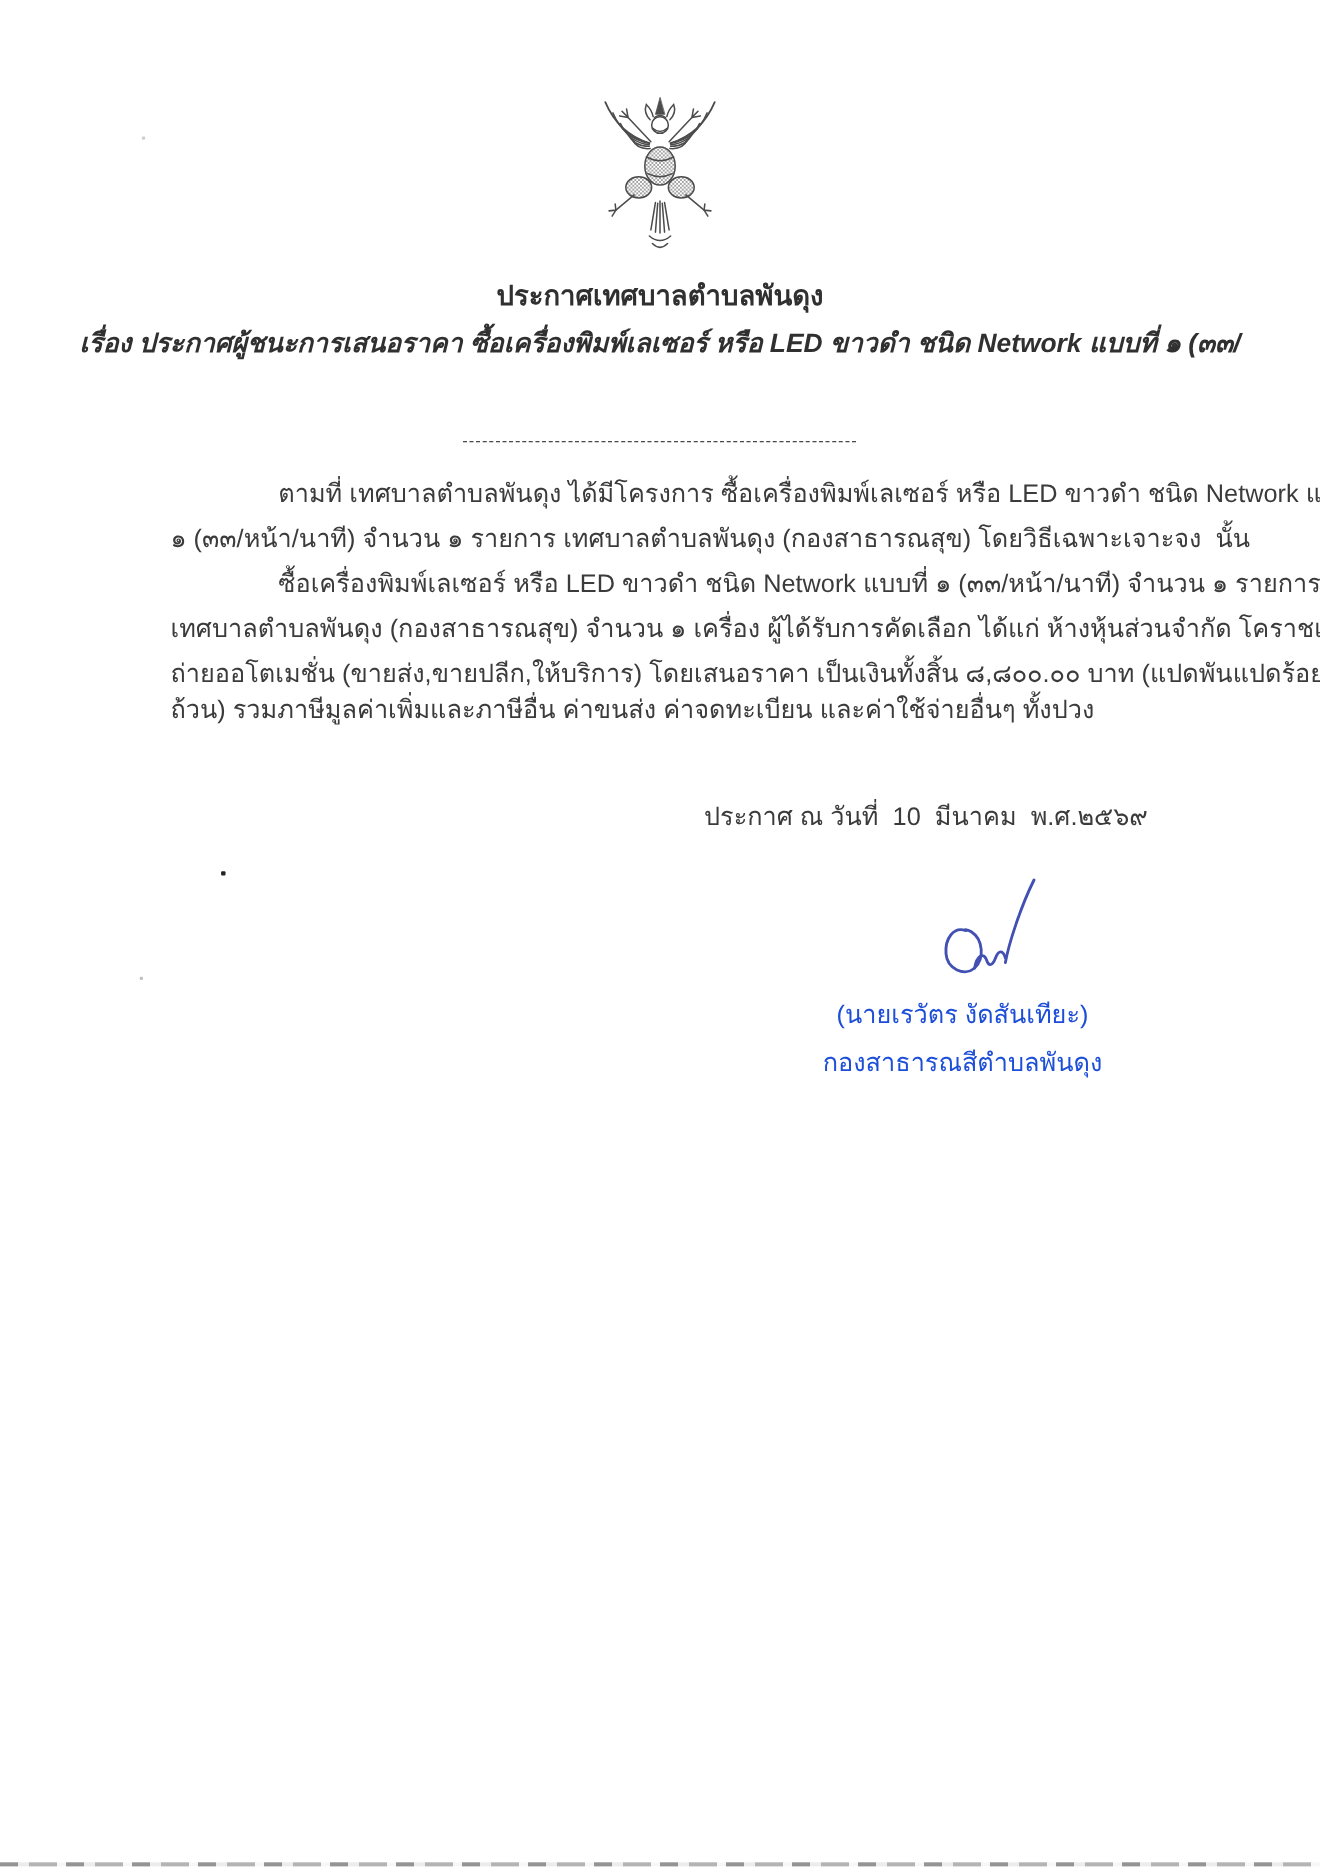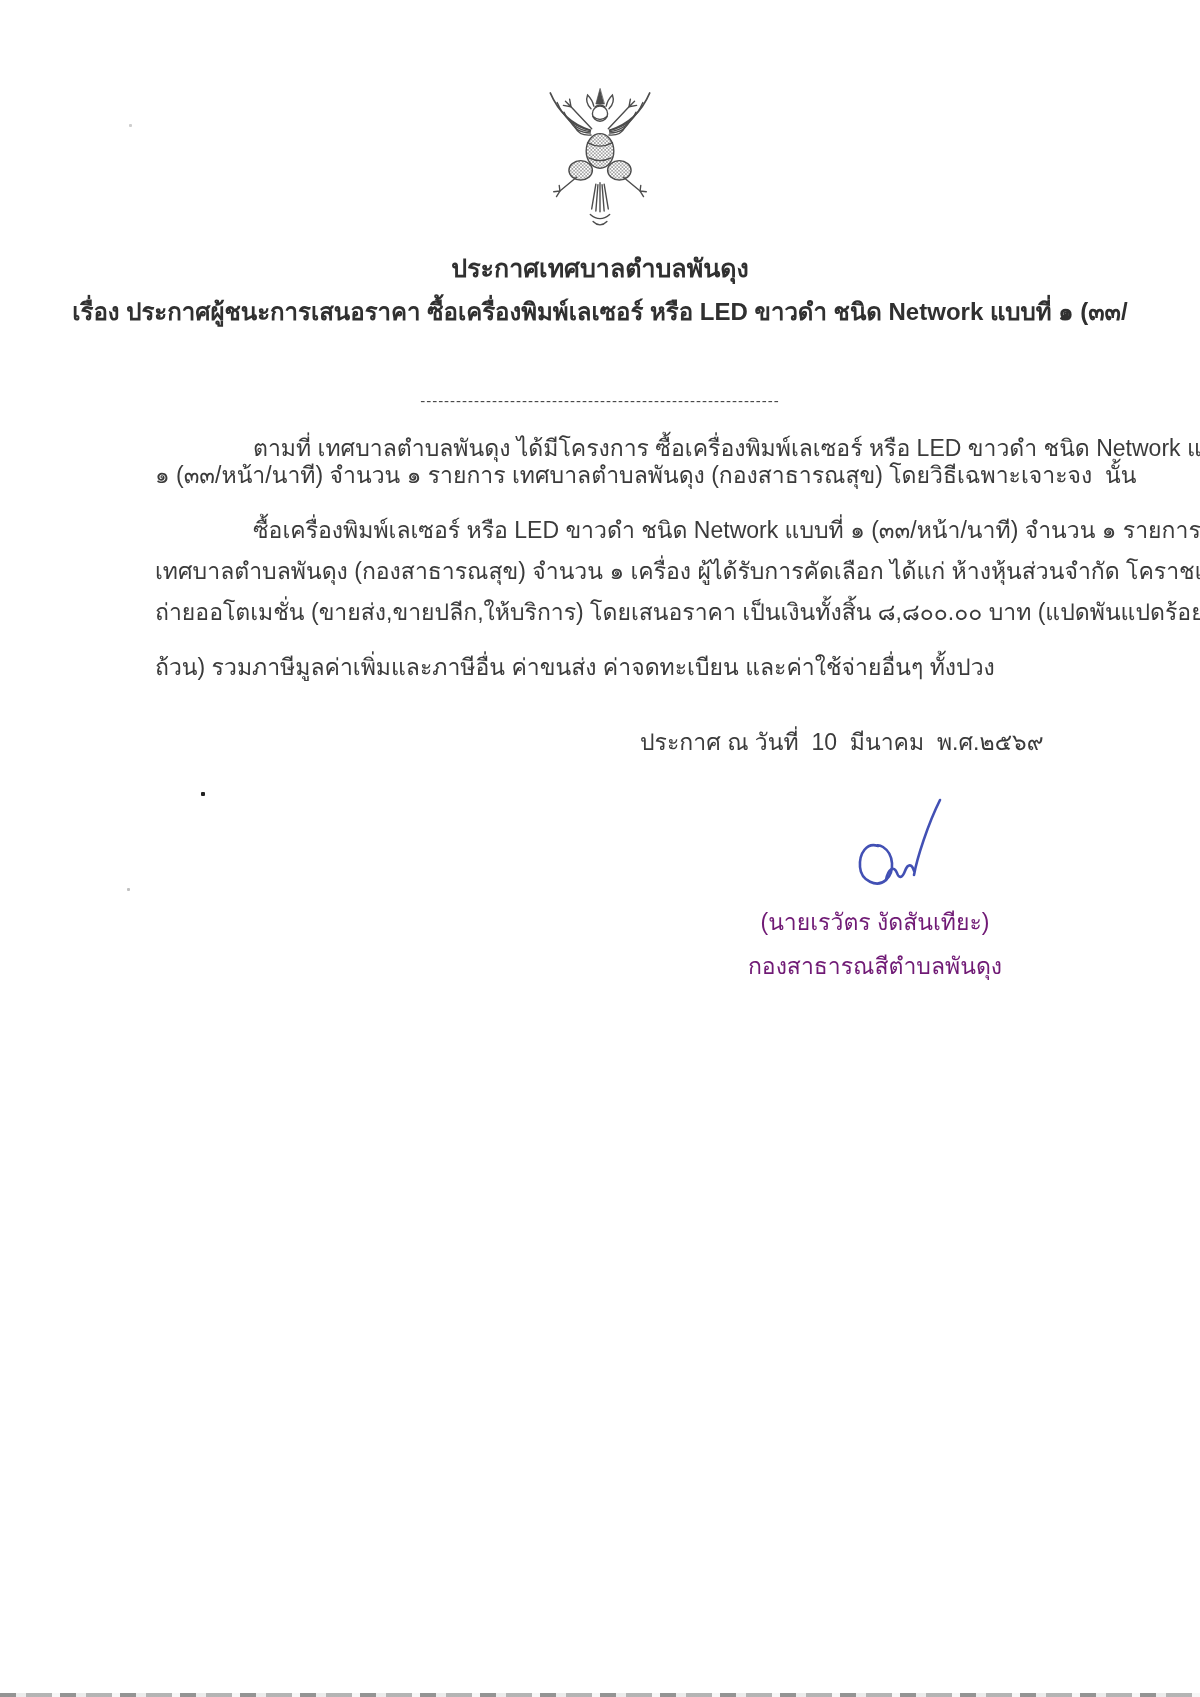--- a/index.html
+++ b/index.html
@@ -36,21 +36,21 @@
   .subject-line {
     position: absolute;
     left: 0;
     width: 100%;
     text-align: center;
     font-size: 24px;
     font-weight: 600;
     color: #303030;
     white-space: pre;
   }
-  .subject-1 { top: 292px; }
+  .subject-1 { top: 292px; font-style: italic; }
   .subject-2 { top: 336px; }
   .separator {
     position: absolute;
     top: 392px;
     left: 50%;
     transform: translateX(-50%);
     font-size: 15px;
     letter-spacing: 1px;
     color: #4a4a4a;
     white-space: pre;
@@ -64,45 +64,45 @@
   .body-line {
     position: absolute;
     left: 0;
     width: 100%;
     font-size: 23px;
     color: #3b3b3b;
     white-space: pre;
   }
   .indent { padding-left: 98px; }
   .bl-0 { top: 0px; }
-  .bl-1 { top: 27px; }
+  .bl-1 { top: 41px; }
   .bl-2 { top: 82px; text-align: center; }
   .bl-3 { top: 123px; }
   .bl-4 { top: 164px; }
-  .bl-5 { top: 219px; }
+  .bl-5 { top: 197px; }
   .date-line {
     position: absolute;
     top: 724px;
     left: 640px;
     font-size: 23px;
     color: #3b3b3b;
     white-space: pre;
   }
   .signature {
     position: absolute;
     top: 796px;
     left: 852px;
   }
   .sign-block {
     position: absolute;
     left: 700px;
     width: 350px;
     text-align: center;
     font-size: 23px;
-    color: #701a75;
+    color: #1d4ed8;
     white-space: pre;
   }
   .sign-name  { top: 904px; }
   .sign-title { top: 948px; }
   .speck {
     position: absolute;
     border-radius: 1px;
     background: #222;
   }
   .speck-1 {

